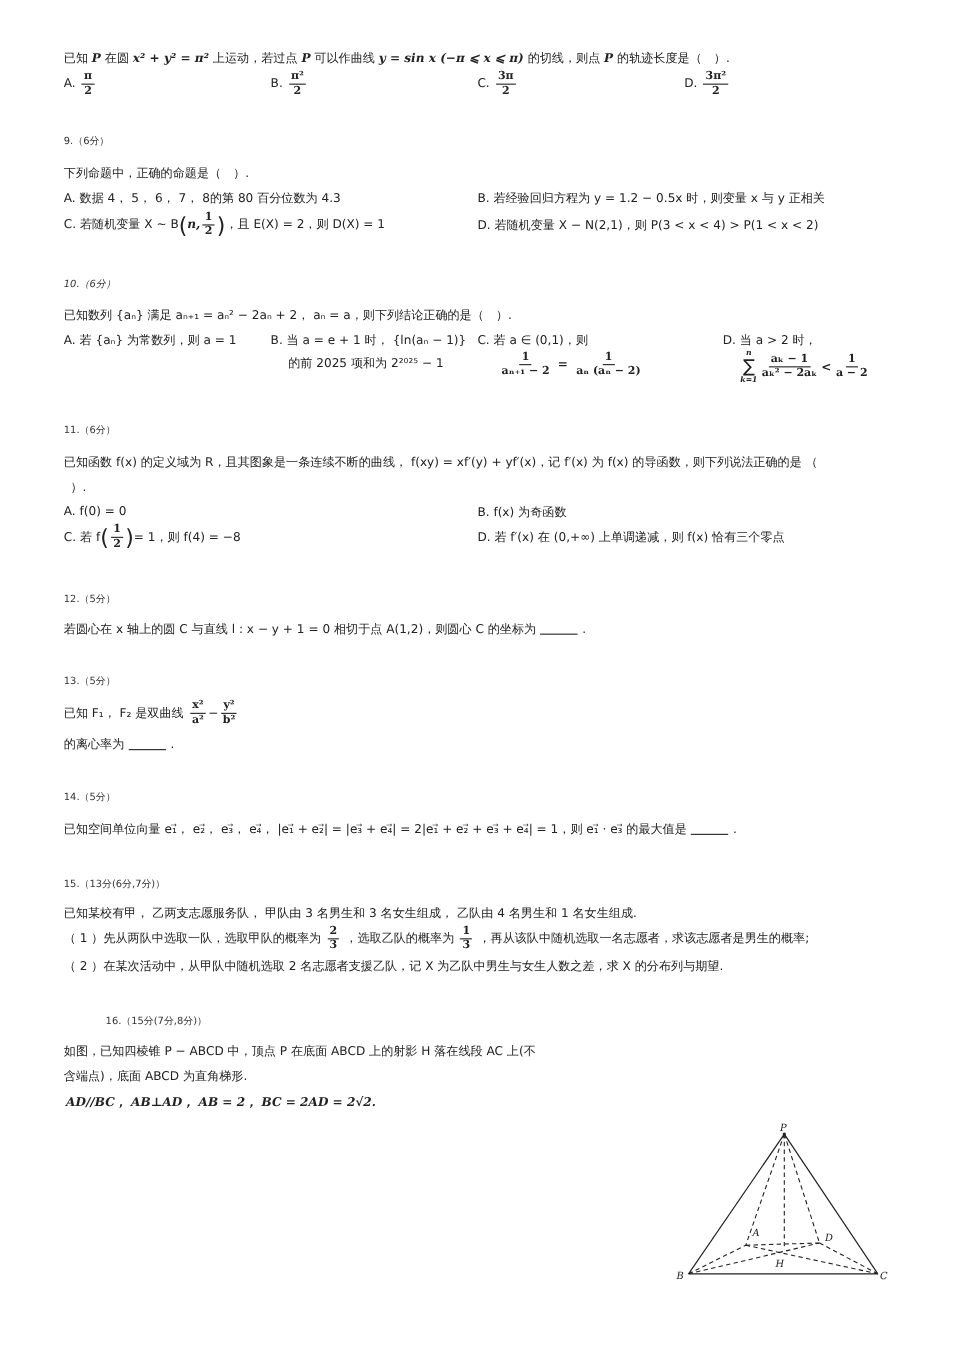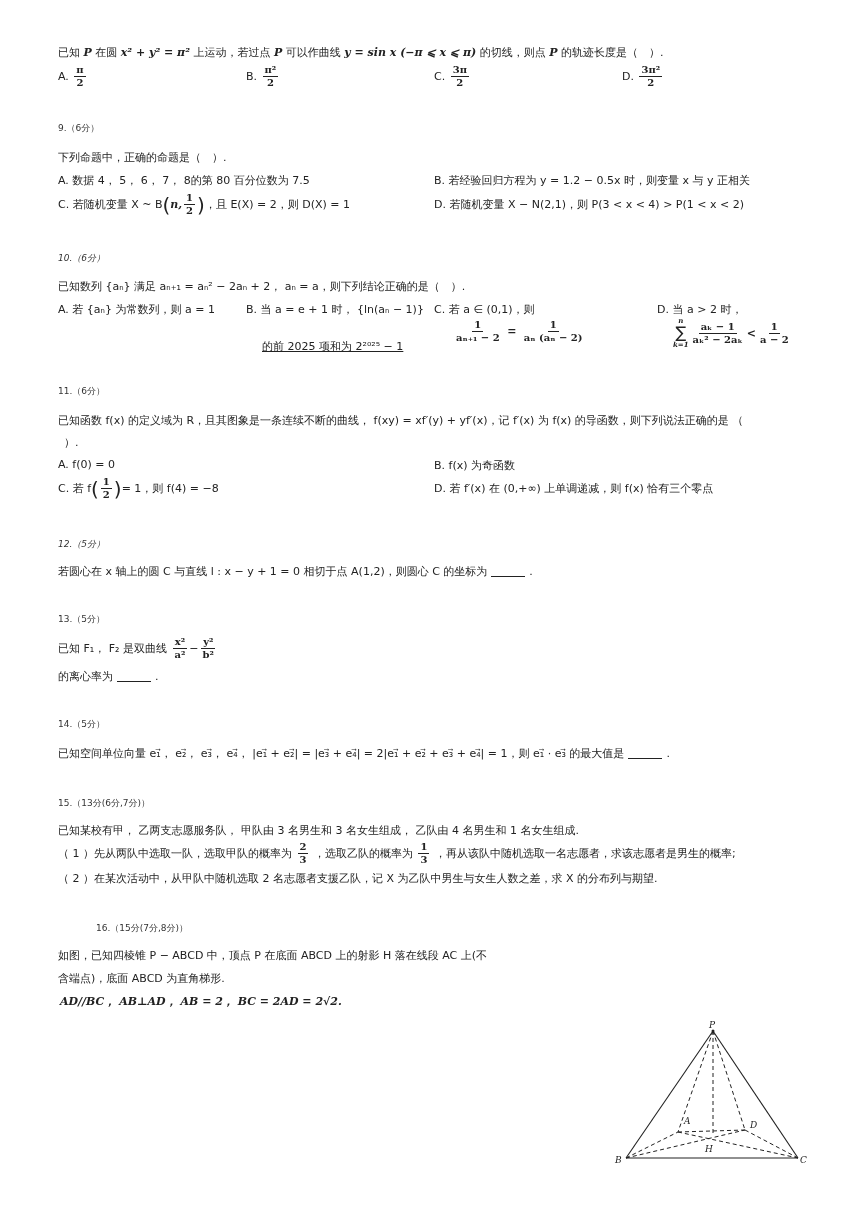--- a/index.html
+++ b/index.html
@@ -56,36 +56,36 @@
 <div class="abs opt" style="left:622px;top:64px;">
   <span>D.</span>
   <span class="frac">
       <span class="num">3π²</span>
       <span class="den">2</span>
     </span>
 </div>
 
 <div class="abs qnum" style="left:58px;top:122px;">9.（6分）</div>
 <div class="abs" style="left:58px;top:150px;">下列命题中，正确的命题是（　）.</div>
-<div class="abs opt" style="left:58px;top:173px;">A. 数据 4， 5， 6， 7， 8的第 80 百分位数为 7.5</div>
+<div class="abs opt" style="left:58px;top:173px;">A. 数据 4， 5， 6， 7， 8的第 80 百分位数为 4.3</div>
 <div class="abs opt" style="left:434px;top:173px;">B. 若经验回归方程为 y = 1.2 − 0.5x 时，则变量 x 与 y 正相关</div>
 <div class="abs opt" style="left:58px;top:192px;">
   <span>C. 若随机变量 X ~ B</span><span style="font-size:20px;vertical-align:middle;">(</span><span class="m">n,</span><span class="frac">
       <span class="num">1</span>
       <span class="den">2</span>
     </span><span style="font-size:20px;vertical-align:middle;">)</span><span>，且 E(X) = 2，则 D(X) = 1</span>
 </div>
 <div class="abs opt" style="left:434px;top:197px;">D. 若随机变量 X − N(2,1)，则 P(3 &lt; x &lt; 4) &gt; P(1 &lt; x &lt; 2)</div>
 
 <div class="abs qnum" style="left:58px;top:252px;font-style:italic;">10.（6分）</div>
 <div class="abs" style="left:58px;top:279px;">已知数列 {aₙ} 满足 aₙ₊₁ = aₙ² − 2aₙ + 2， aₙ = a，则下列结论正确的是（　）.</div>
 <div class="abs opt" style="left:58px;top:302px;">A. 若 {aₙ} 为常数列，则 a = 1</div>
 <div class="abs opt" style="left:246px;top:302px;">
   <div>B. 当 a = e + 1 时，  {ln(aₙ − 1)}</div>
-  <div style="margin-left:16px;margin-top:22px;text-decoration:underline;">的前 2025 项和为 2²⁰²⁵ − 1</div>
+  <div style="margin-left:16px;margin-top:6px;">的前 2025 项和为 2²⁰²⁵ − 1</div>
 </div>
 <div class="abs opt" style="left:434px;top:302px;">
   <div>C. 若 a ∈ (0,1)，则</div>
   <div style="margin-left:18px;margin-top:2px;">
     <span class="frac">
         <span class="num">1</span>
         <span class="den">aₙ₊₁ − 2</span>
       </span>
     <span class="mn">=</span>
     <span class="frac">
@@ -120,21 +120,21 @@
 <div class="abs opt" style="left:58px;top:458px;text-align:center;">A.  f(0) = 0</div>
 <div class="abs opt" style="left:434px;top:458px;">B.  f(x) 为奇函数</div>
 <div class="abs opt" style="left:58px;top:476px;">
   <span>C. 若 f</span><span style="font-size:20px;vertical-align:middle;">(</span><span class="frac">
       <span class="num">1</span>
       <span class="den">2</span>
     </span><span style="font-size:20px;vertical-align:middle;">)</span><span>= 1，则 f(4) = −8</span>
 </div>
 <div class="abs opt" style="left:434px;top:481px;">D. 若 f′(x) 在 (0,+∞) 上单调递减，则 f(x) 恰有三个零点</div>
 
-<div class="abs qnum" style="left:58px;top:538px;font-style:italic;">12.（5分）</div>
+<div class="abs qnum" style="left:58px;top:538px;">12.（5分）</div>
 <div class="abs" style="left:58px;top:564px;">
   <span>若圆心在 x 轴上的圆 C 与直线 l : x − y + 1 = 0 相切于点 A(1,2)，则圆心 C 的坐标为</span><span class="blank"></span><span>.</span>
 </div>
 
 <div class="abs qnum" style="left:58px;top:613px;">13.（5分）</div>
 <div class="abs" style="left:58px;top:636px;text-align:right;">
   <span>已知 F₁， F₂ 是双曲线</span>
   <span class="frac">
       <span class="num">x²</span>
       <span class="den">a²</span>

